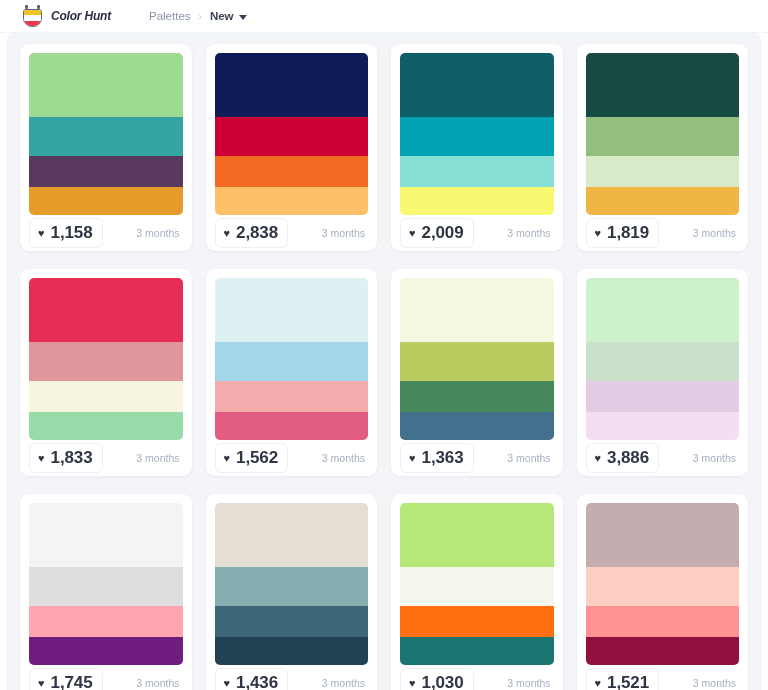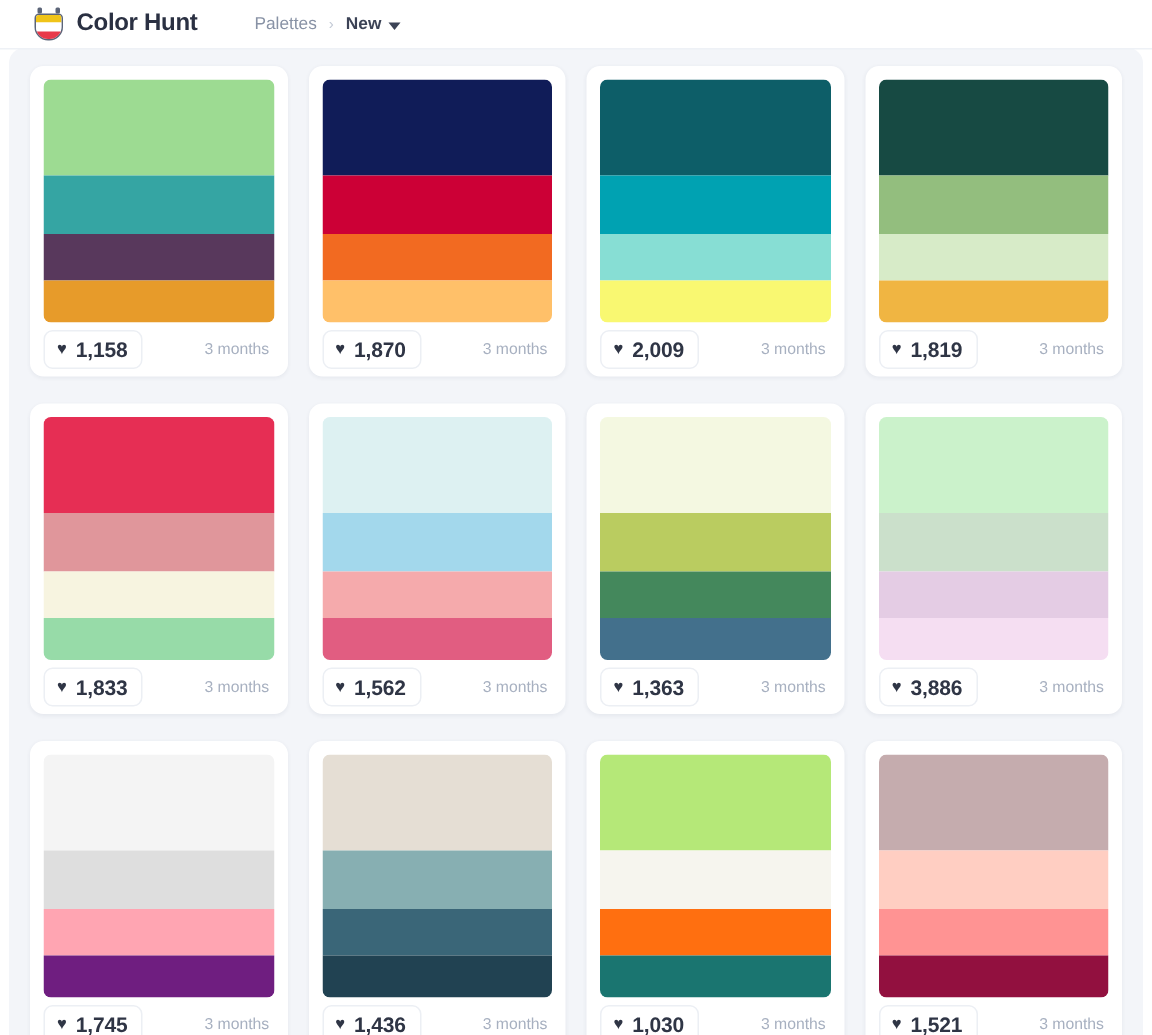--- a/index.html
+++ b/index.html
@@ -36,22 +36,22 @@
   .logo-bucket {
     position: absolute; top: 4px; left: 1px;
     width: 19px; height: 18px;
     border-radius: 3px 3px 9px 9px;
     overflow: hidden;
     border: 1px solid #5b6478;
     display: flex; flex-direction: column;
   }
   .logo-bucket span { display: block; width: 100%; }
   .brand-name {
-    font-size: 16px; font-weight: bold; color: #2a3042;
-    letter-spacing: -0.2px; line-height: 1;
+    font-size: 12px; font-weight: bold; color: #2a3042;
+    letter-spacing: -0.2px; line-height: 1; font-style: italic;
   }
   .crumbs {
     display: flex; align-items: center; margin-left: 22px;
     font-size: 11.5px; color: #8892a5;
   }
   .crumb-link { color: #8892a5; text-decoration: none; margin-left: 16px; }
   .crumb-sep { margin: 0 8px; color: #c3cad6; font-size: 10px; }
   .crumb-current {
     color: #3c4356; font-weight: bold; display: flex; align-items: center; gap: 5px;
   }
@@ -102,21 +102,21 @@
   .like-btn {
     display: flex; align-items: center; gap: 6px;
     border: 1px solid #eceff4;
     border-radius: 6px;
     padding: 4px 9px 4px 8px;
     background: #fff;
     cursor: pointer;
   }
   .heart { color: #2f3545; font-size: 11px; line-height: 1; }
   .like-count {
-    font-size: 14px; font-weight: bold; color: #2f3545; letter-spacing: -0.1px;
+    font-size: 17px; font-weight: bold; color: #2f3545; letter-spacing: -0.1px;
   }
   .age { font-size: 10.5px; color: #a7b0c0; padding-right: 3px; }
 
   
   .edge-line {
     position: absolute; top: 32px; left: 0; right: 0; height: 1px;
     background: #eef1f6; z-index: 4;
   }
 </style>
 </head>
@@ -168,21 +168,21 @@
         <div class="card">
           <div class="swatches">
             <div class="swatch s0" style="background: rgb(16, 28, 88);"></div>
             <div class="swatch s1" style="background: rgb(204, 0, 54);"></div>
             <div class="swatch s2" style="background: rgb(242, 106, 33);"></div>
             <div class="swatch s3" style="background: rgb(255, 192, 105);"></div>
           </div>
           <div class="card-foot">
             <div class="like-btn">
               <span class="heart">♥</span>
-              <span class="like-count">1,870</span>
+              <span class="like-count">2,838</span>
             </div>
             <span class="age">3 months</span>
           </div>
         </div>
         <div class="card">
           <div class="swatches">
             <div class="swatch s0" style="background: rgb(13, 94, 104);"></div>
             <div class="swatch s1" style="background: rgb(0, 162, 178);"></div>
             <div class="swatch s2" style="background: rgb(135, 222, 212);"></div>
             <div class="swatch s3" style="background: rgb(249, 248, 113);"></div>

